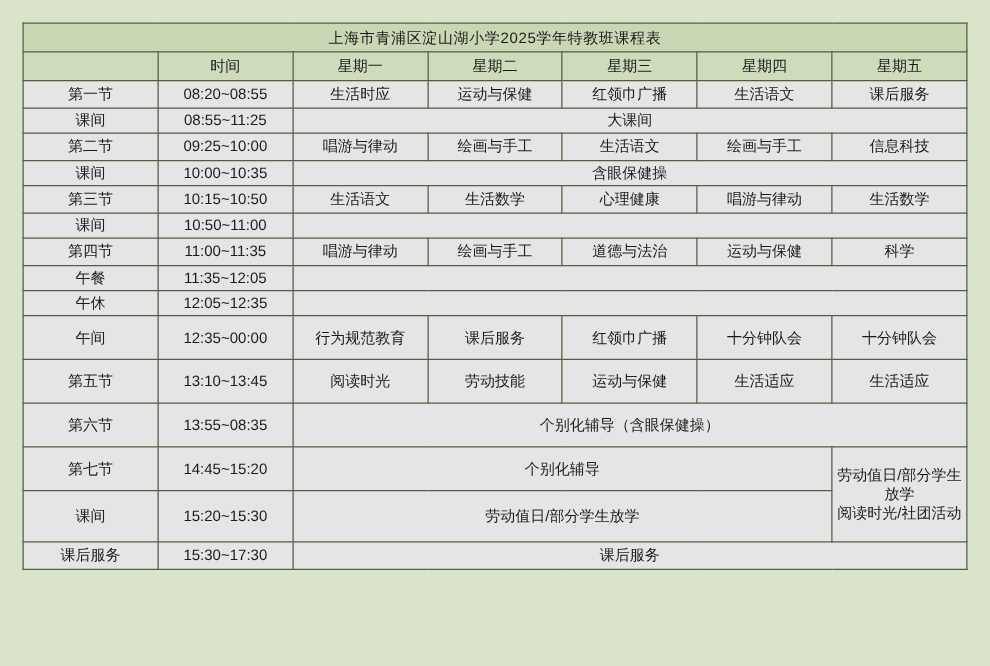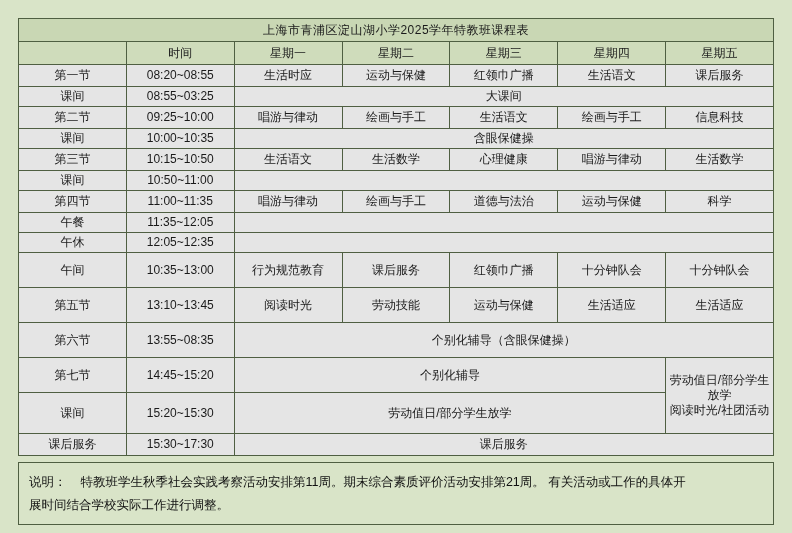--- a/index.html
+++ b/index.html
@@ -101,21 +101,21 @@
         <td>08:20~08:55</td>
         <td>生活时应</td>
         <td>运动与保健</td>
         <td>红领巾广播</td>
         <td>生活语文</td>
         <td>课后服务</td>
       </tr>
 
       <tr class="row-break">
         <td>课间</td>
-        <td>08:55~03:25</td>
+        <td>08:55~11:25</td>
         <td class="merged-wide" colspan="5">大课间</td>
       </tr>
 
       <tr class="row-normal">
         <td>第二节</td>
         <td>09:25~10:00</td>
         <td>唱游与律动</td>
         <td>绘画与手工</td>
         <td>生活语文</td>
         <td>绘画与手工</td>
@@ -161,21 +161,21 @@
       </tr>
 
       <tr class="row-break">
         <td>午休</td>
         <td>12:05~12:35</td>
         <td class="merged-wide" colspan="5"></td>
       </tr>
 
       <tr class="row-tall">
         <td>午间</td>
-        <td>10:35~13:00</td>
+        <td>12:35~00:00</td>
         <td>行为规范教育</td>
         <td>课后服务</td>
         <td>红领巾广播</td>
         <td>十分钟队会</td>
         <td>十分钟队会</td>
       </tr>
 
       <tr class="row-tall">
         <td>第五节</td>
         <td>13:10~13:45</td>
@@ -209,18 +209,14 @@
       </tr>
 
       <tr class="row-normal">
         <td>课后服务</td>
         <td>15:30~17:30</td>
         <td class="merged-wide" colspan="5">课后服务</td>
       </tr>
     </tbody>
   </table>
 
-  <div class="note-box">
-    <span>说明：</span><span class="note-indent">&nbsp;&nbsp;&nbsp;&nbsp;</span><span>特教班学生秋季社会实践考察活动安排第11周。期末综合素质评价活动安排第21周。 有关活动或工作的具体开</span><br>
-    <span>展时间结合学校实际工作进行调整。</span>
-  </div>
 
 </div>
 
 </body></html>

